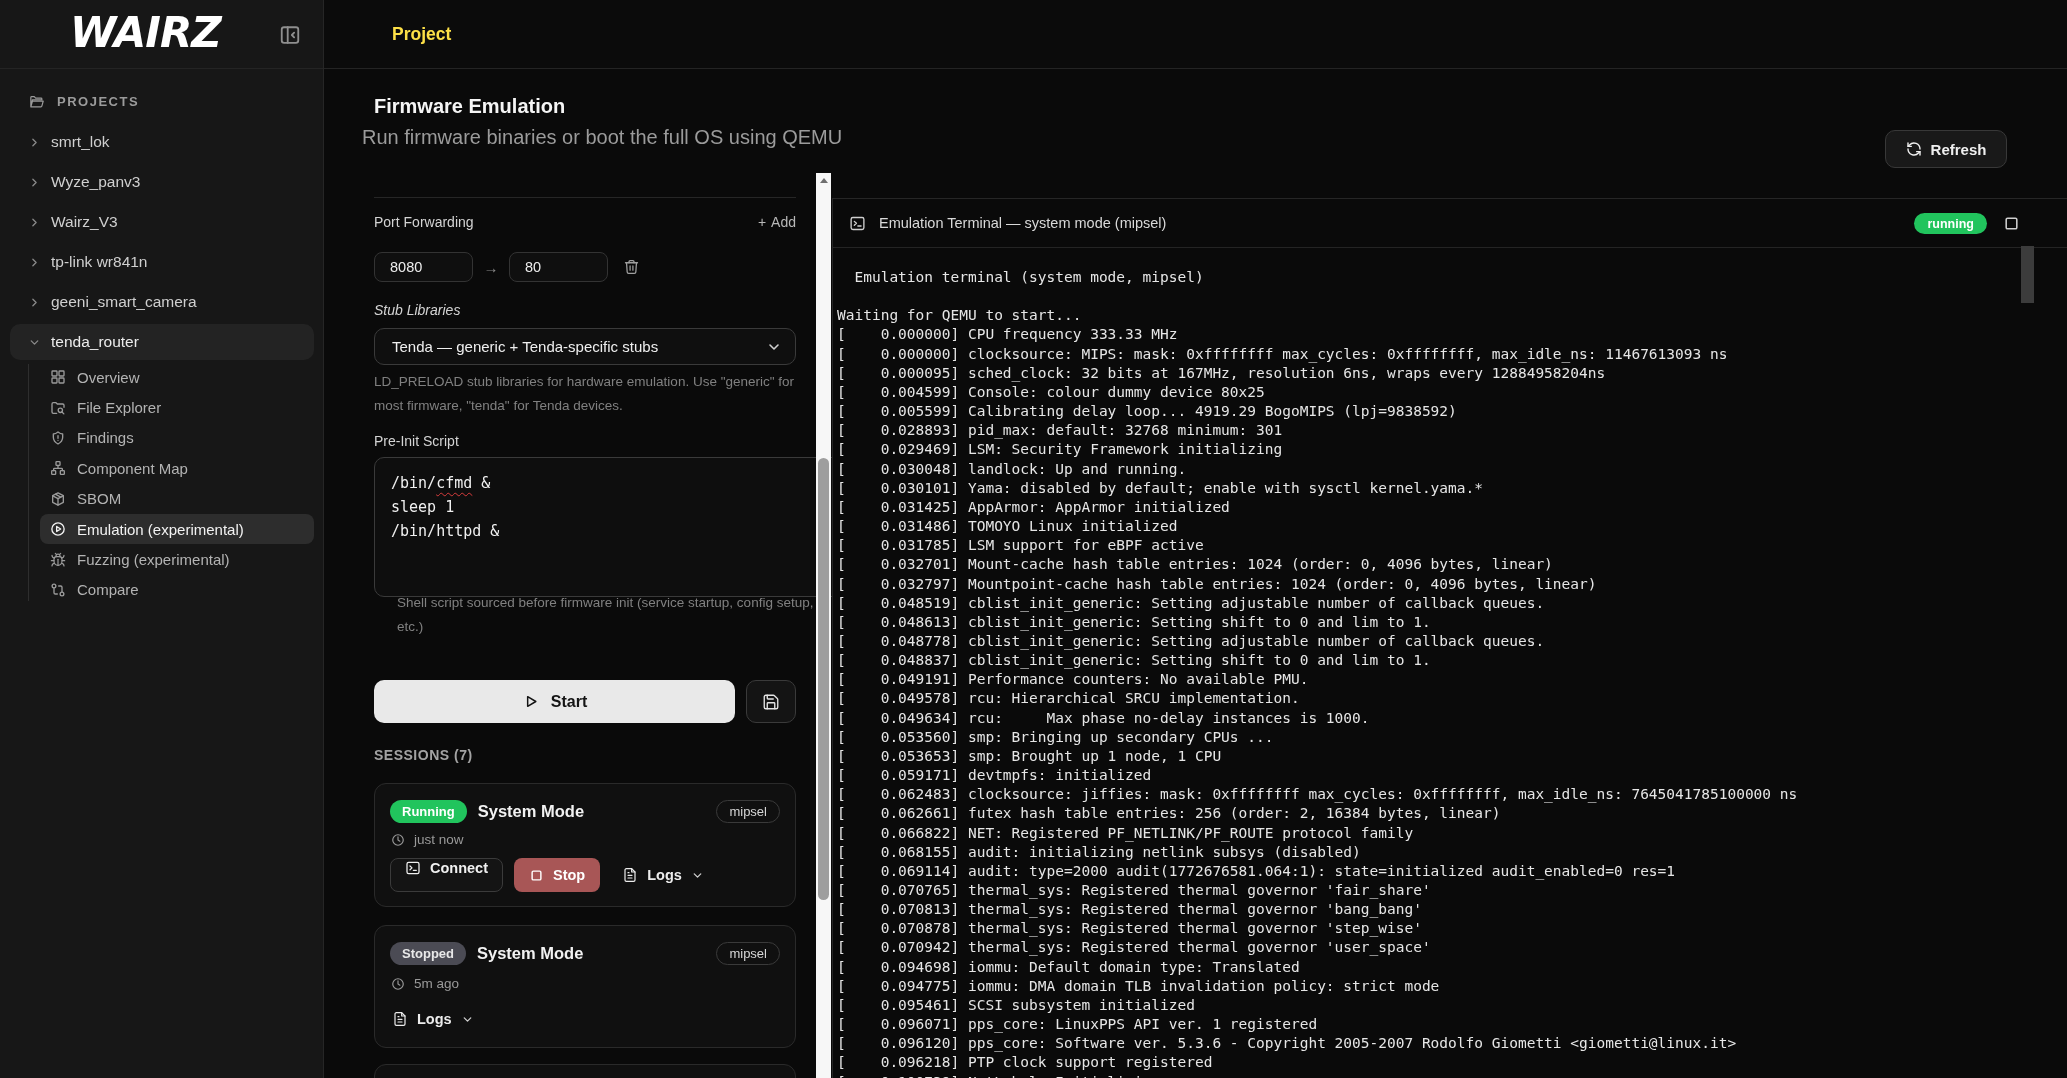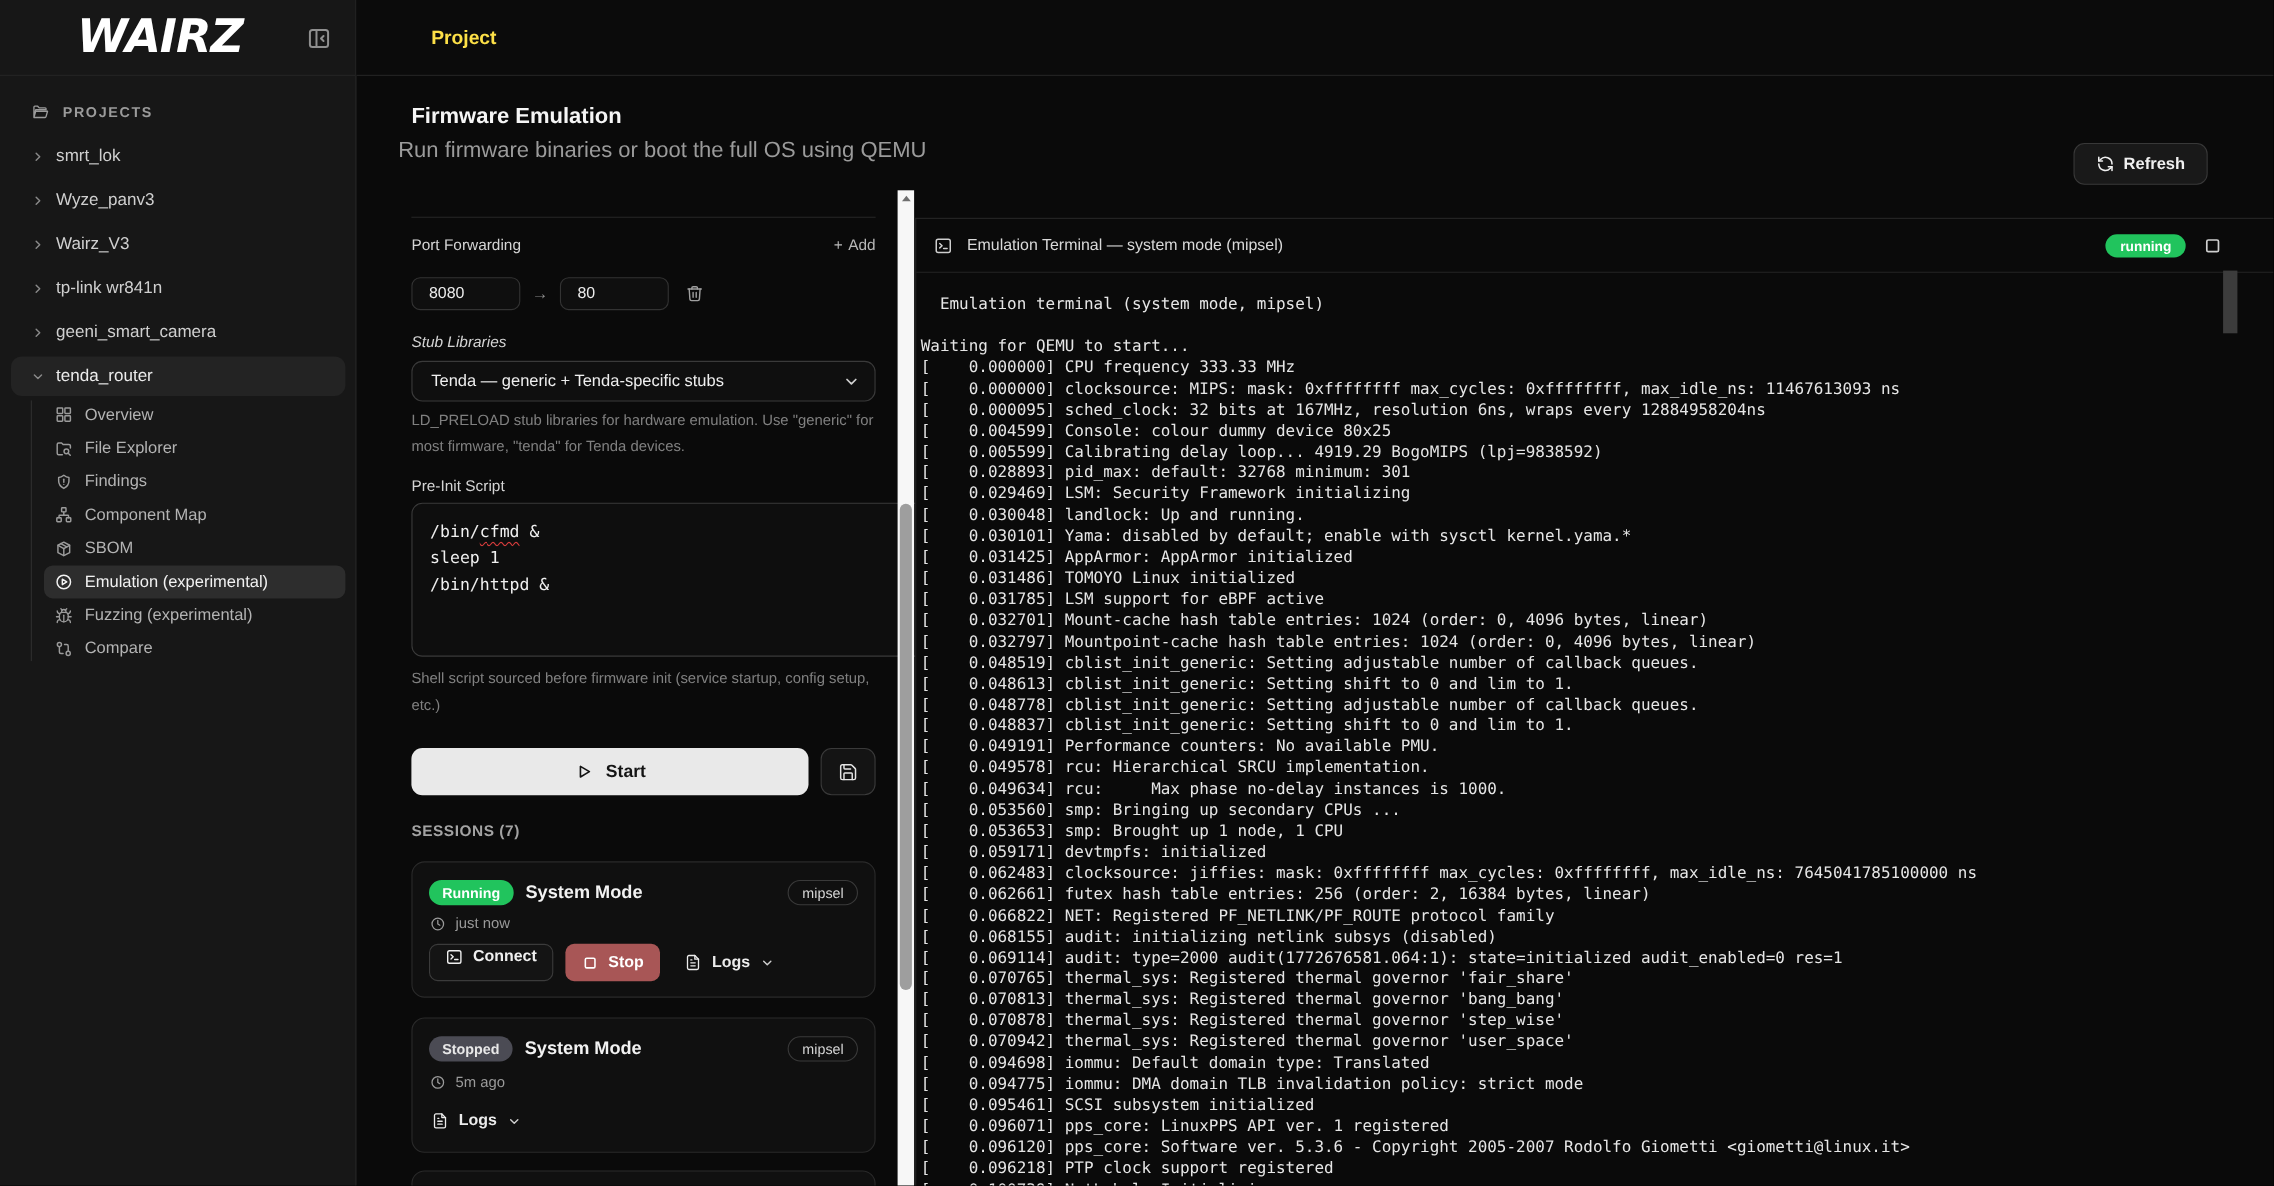--- a/index.html
+++ b/index.html
@@ -70,21 +70,21 @@
   #stub-chevron { position:absolute; right:13px; top:10px; width:16px; height:16px; color:#cfcfcf; }
   .help-text { position:absolute; left:0; width:422px; font-size:13.5px; color:#808080; line-height:24px; }
   #stub-help { top:180px; }
   #preinit-label { position:absolute; left:0; top:243px; }
   #preinit-box { position:absolute; left:0; top:267px; width:474px; height:140px;
     background:#0e0e0e; border:1px solid #3a3a3a; border-radius:10px; }
   #preinit-code { padding:13px 0 0 16px; font-family:"DejaVu Sans Mono", monospace;
     font-size:15px; line-height:24px; color:#f0f0f0; white-space:pre; }
   #preinit-code .misspell { text-decoration:underline wavy #d63b3b; text-underline-offset:4px; text-decoration-thickness:1px; }
   #resize-handle { position:absolute; right:2px; bottom:2px; width:11px; height:11px; color:#8a8a8a; cursor:nwse-resize; }
-  #preinit-help { top:415px; }
+  #preinit-help { top:401px;margin-left:23px; }
   #start-row { position:absolute; left:0; top:490px; width:422px; display:flex; gap:11px; }
   #start-btn { width:361px; height:43px; background:#e9e9e9; border:none; border-radius:10px;
     display:flex; align-items:center; justify-content:center; gap:12px;
     color:#141414; font-size:16px; font-weight:600; cursor:pointer; }
   #start-btn .icon { width:17px; height:17px; color:#141414; }
   #save-btn { width:50px; height:43px; background:#141414; border:1px solid #3a3a3a; border-radius:10px;
     display:flex; align-items:center; justify-content:center; color:#e5e5e5; cursor:pointer; }
   #save-btn .icon { width:18px; height:18px; }
   #sessions-header { position:absolute; left:0; top:557px; font-size:14px; font-weight:700;
     color:#a3a3a3; letter-spacing:0.5px; }
@@ -100,21 +100,21 @@
   .badge.stopped { background:#4b4b54; color:#e8e8e8; }
   .card-title { font-size:16.5px; font-weight:700; color:#f2f2f2; }
   .arch-chip { margin-left:auto; border:1px solid #3a3a3a; border-radius:999px; padding:3px 12px;
     font-size:13px; color:#d6d6d6; }
   .card-time { position:absolute; left:16px; top:48px; display:flex; align-items:center; gap:9px;
     color:#9a9a9a; font-size:13.5px; }
   .card-time .icon { width:14px; height:14px; }
   #card-2 .card-time { top:50px; }
   .card-actions { position:absolute; left:15px; top:74px; display:flex; align-items:center; gap:11px; }
   #card-2 .card-actions { top:76px; }
-  .btn-connect { height:34px; padding:3px 14px; display:flex; align-items:flex-start; gap:9px;
+  .btn-connect { height:34px; padding:15px 14px; display:flex; align-items:flex-end; gap:9px;
     background:#141414; border:1px solid #3b3b3b; border-radius:8px;
     color:#f0f0f0; font-size:14.5px; font-weight:600; cursor:pointer; }
   .btn-connect .icon { width:16px; height:16px; }
   .btn-stop { height:34px; padding:0 15px; display:flex; align-items:center; gap:9px;
     background:#a85656; border:none; border-radius:8px; color:#fff; font-size:14.5px; font-weight:600; cursor:pointer; }
   .btn-stop .icon { width:15px; height:15px; }
   .btn-logs { height:34px; padding:0 6px; margin-left:5px; display:flex; align-items:center; gap:9px;
     background:transparent; border:none; color:#ececec; font-size:14.5px; font-weight:600; cursor:pointer; }
   .btn-logs .icon { width:16px; height:16px; }
   .btn-logs .chev { width:13px; height:13px; color:#cfcfcf; }

